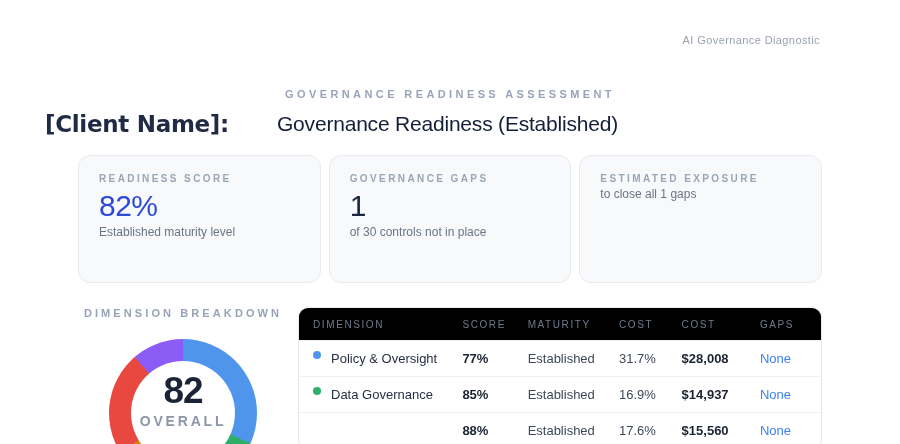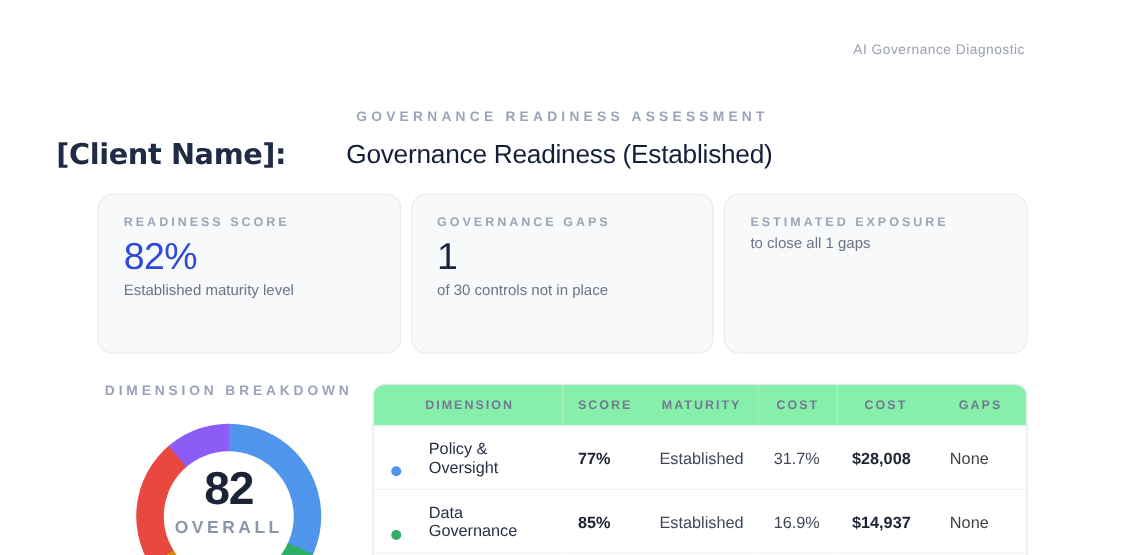--- a/index.html
+++ b/index.html
@@ -38,29 +38,29 @@
                  letter-spacing:-1px; }
   .donut-overall { font-size:14px; font-weight:bold; letter-spacing:2.8px; color:#8c96a8;
                    margin-top:3px; }
 
   .table-col { flex:1; margin-left:10px; }
   .table-card { border:1px solid #e3e8ee; border-radius:10px; overflow:hidden;
                 background:#ffffff; }
   table { width:100%; border-collapse:collapse; table-layout:fixed; }
   col.c-dim {width:29%;} col.c-score {width:12.5%;} col.c-mat {width:17.5%;}
   col.c-share {width:12%;} col.c-cost {width:15%;} col.c-gaps {width:14%;}
-  thead th { background:#86efac; font-size:10px; font-weight:bold; letter-spacing:1.6px;
-             color:#707c8e; text-align:center; padding:11px 12px 10px; }
+  thead th { background:#000000; font-size:10px; font-weight:normal; letter-spacing:1.6px;
+             color:#707c8e; text-align:left; padding:11px 12px 10px; }
   thead th:first-child { padding-left:14px; }
   tbody td { font-size:13px; color:#3e4859; padding:10px 12px; border-top:1px solid #eef1f5; }
   tbody td:first-child { padding-left:14px; }
-  .dim-cell { display:flex; align-items:flex-end; color:#273043;gap:12px; }
+  .dim-cell { display:flex; align-items:flex-start; color:#273043; }
   .dot { width:8px; height:8px; border-radius:50%; margin-right:10px; flex:none; }
   .score-cell, .cost-cell { font-weight:bold; color:#1c2432; }
-  .gaps-none { color:#404040; }
+  .gaps-none { color:#3b82f6; }
 </style>
 </head>
 <body>
 
 <div class="top-header">
   <span class="app-title">AI Governance Diagnostic</span>
 </div>
 
 <div class="content">
   <div class="eyebrow">GOVERNANCE READINESS ASSESSMENT</div>

